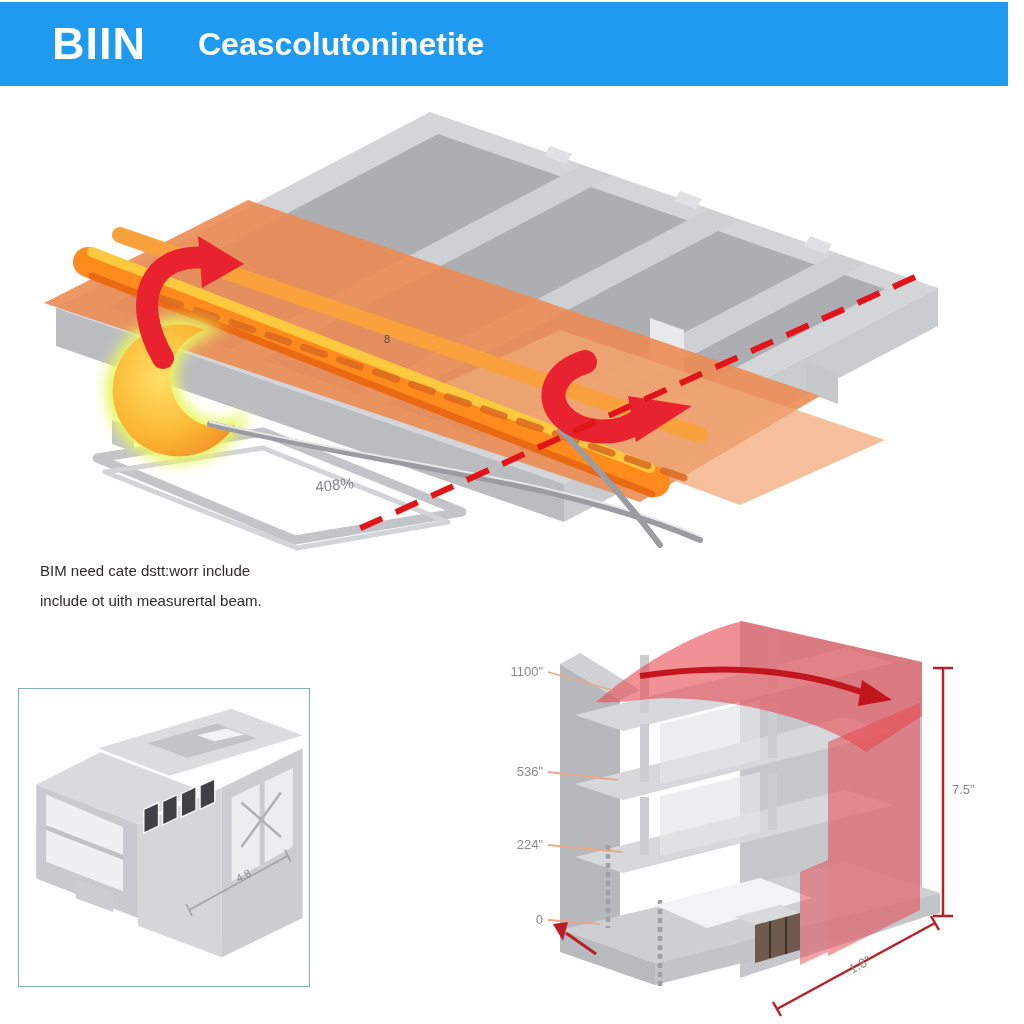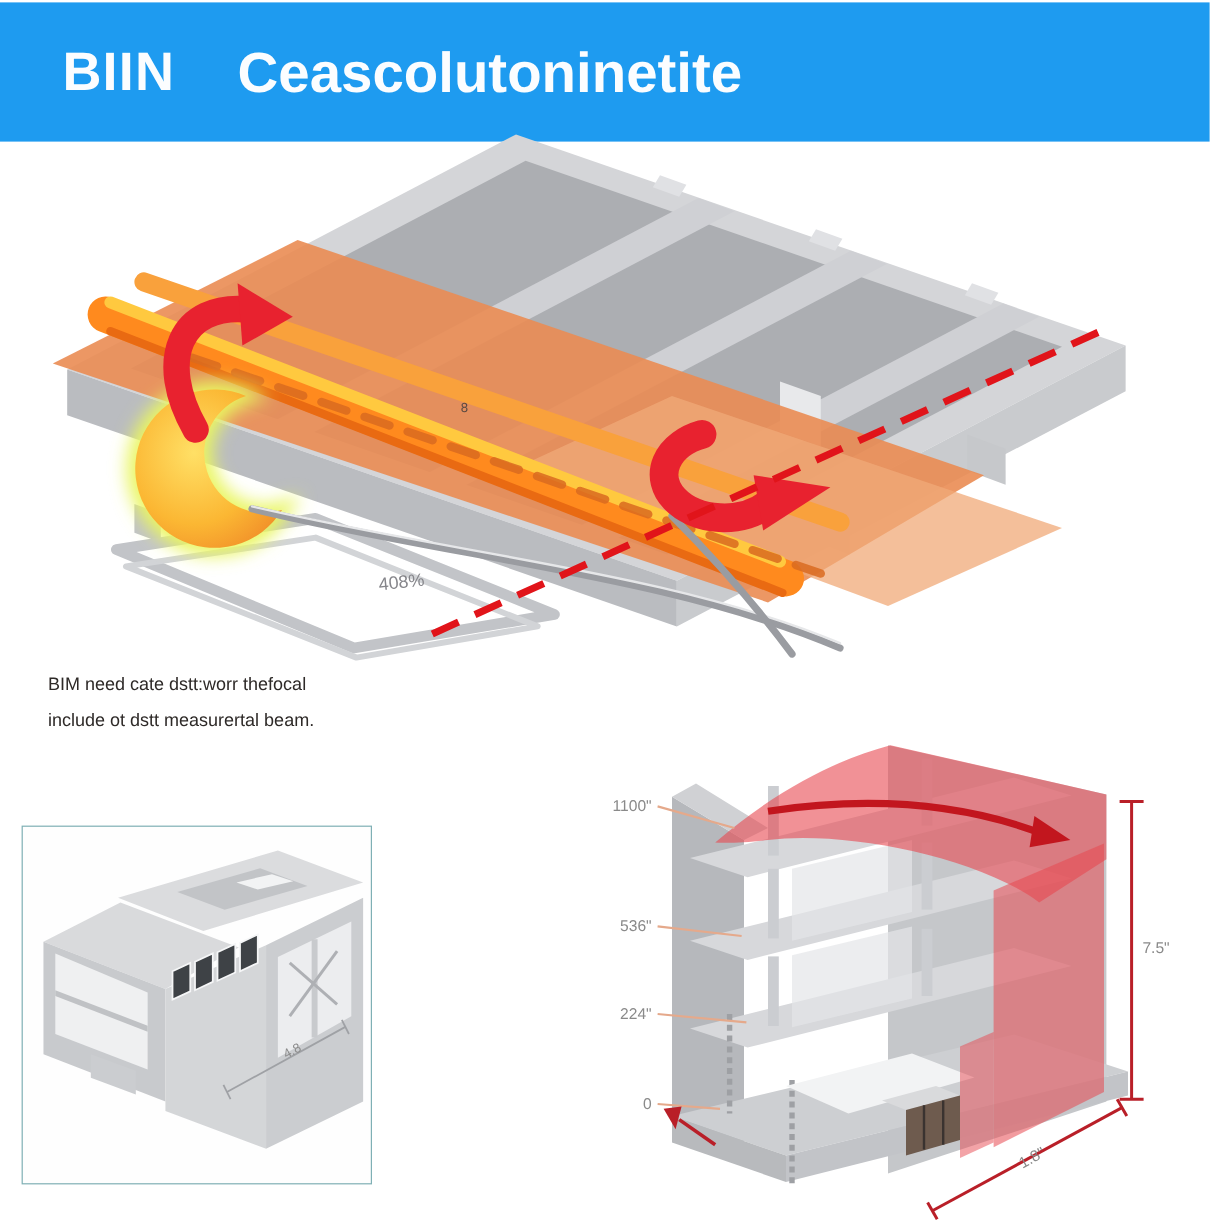--- a/index.html
+++ b/index.html
@@ -1,22 +1,22 @@
 <!DOCTYPE html>
 <html style="--header-bg: #1E9BF0; --accent-red: #E8222F; --dashed-red: #E1141A; --deck-orange: #EA8C53; --beam-orange: #FF8A1E; --highlight-red: #E84850; --dimension-red: #B91F28; --panel-border: #7FB0B5;"><head>
 <meta charset="utf-8">
 <style>
   html,body{margin:0;padding:0;background:#ffffff;}
   .page{position:relative;width:1024px;height:1024px;overflow:hidden;background:#ffffff;
         font-family:"Liberation Sans",sans-serif;}
   .abs{position:absolute;}
-  header.topbar{position:absolute;left:0;top:2px;width:1008px;height:116px;
+  header.topbar{position:absolute;left:0;top:2px;width:1008px;height:84px;
         background:var(--header-bg,#1E9BF0);display:flex;align-items:center;}
   .brand{color:#FBFDFF;font-size:45px;font-weight:700;margin-left:52px;letter-spacing:1px;}
-  .title{color:#FBFDFF;font-size:47px;font-weight:700;margin-left:52px;letter-spacing:0px;}
+  .title{color:#FBFDFF;font-size:32px;font-weight:700;margin-left:52px;letter-spacing:0px;}
   .desc{position:absolute;left:40px;top:556px;width:320px;color:#2E2A28;
         font-size:15px;line-height:30px;}
   .panel{position:absolute;left:18px;top:688px;width:292px;height:299px;
         border:1.5px solid var(--panel-border,#7FB0B5);background:#FEFEFE;box-sizing:border-box;}
   svg text{font-family:"Liberation Sans",sans-serif;}
   .dimtext{fill:#8A8A8A;font-size:13px;}
   .smalldim{fill:#8A8A8A;font-size:11px;}
 </style>
 </head>
 <body>
@@ -98,22 +98,22 @@
       <polygon points="628,396 692,406 636,442" fill="var(--accent-red,#E8222F)"></polygon>
     </g>
 
     <line x1="915" y1="277" x2="352" y2="532" stroke="var(--dashed-red,#E1141A)" stroke-width="6" stroke-dasharray="24 15"></line>
 
     <text x="316" y="492" transform="rotate(-6 316 492)" fill="#85858A" font-size="15">408%</text>
     <text x="384" y="343" fill="#5B4A42" font-size="11">8</text>
   </svg>
 
   <div class="desc">
-    <div>BIM need cate dstt:worr thefocal</div>
-    <div>include ot dstt measurertal beam.</div>
+    <div>BIM need cate dstt:worr include</div>
+    <div>include ot uith measurertal beam.</div>
   </div>
 
   <div class="panel">
     <svg width="289" height="296" viewBox="0 0 292 300">
 
       <polygon points="17,97 82,64 182,102 120,137" fill="#D9DADC"></polygon>
       <polygon points="17,97 17,192 120,232 120,137" fill="#C8CACD"></polygon>
       <polygon points="27,107 27,175 105,205 105,140" fill="#EFF0F1"></polygon>
       <polygon points="27,138 105,168 105,173 27,143" fill="#C0C2C5"></polygon>
       <polygon points="57,192 57,212 95,226 95,206" fill="#CBCDD0"></polygon>

